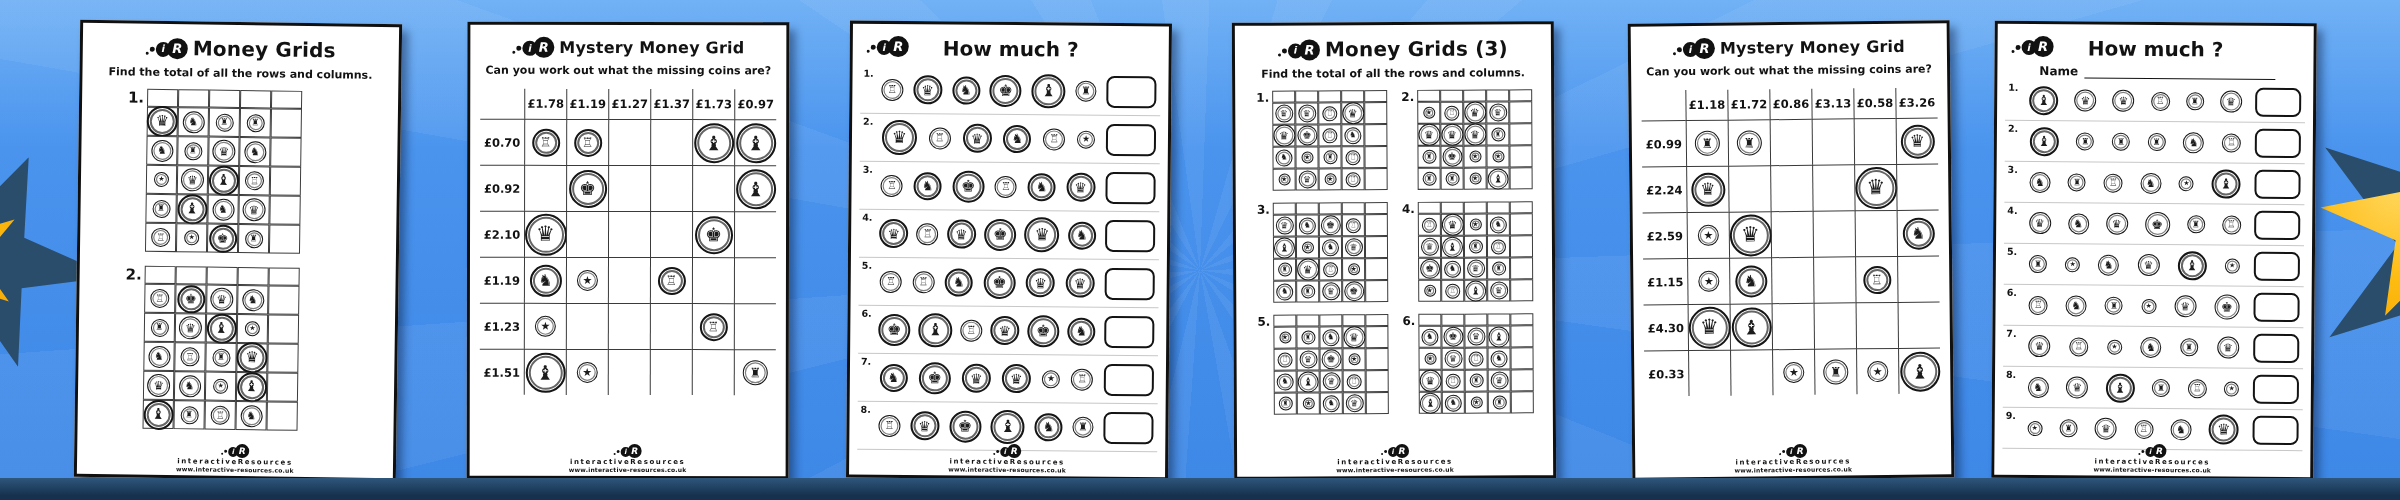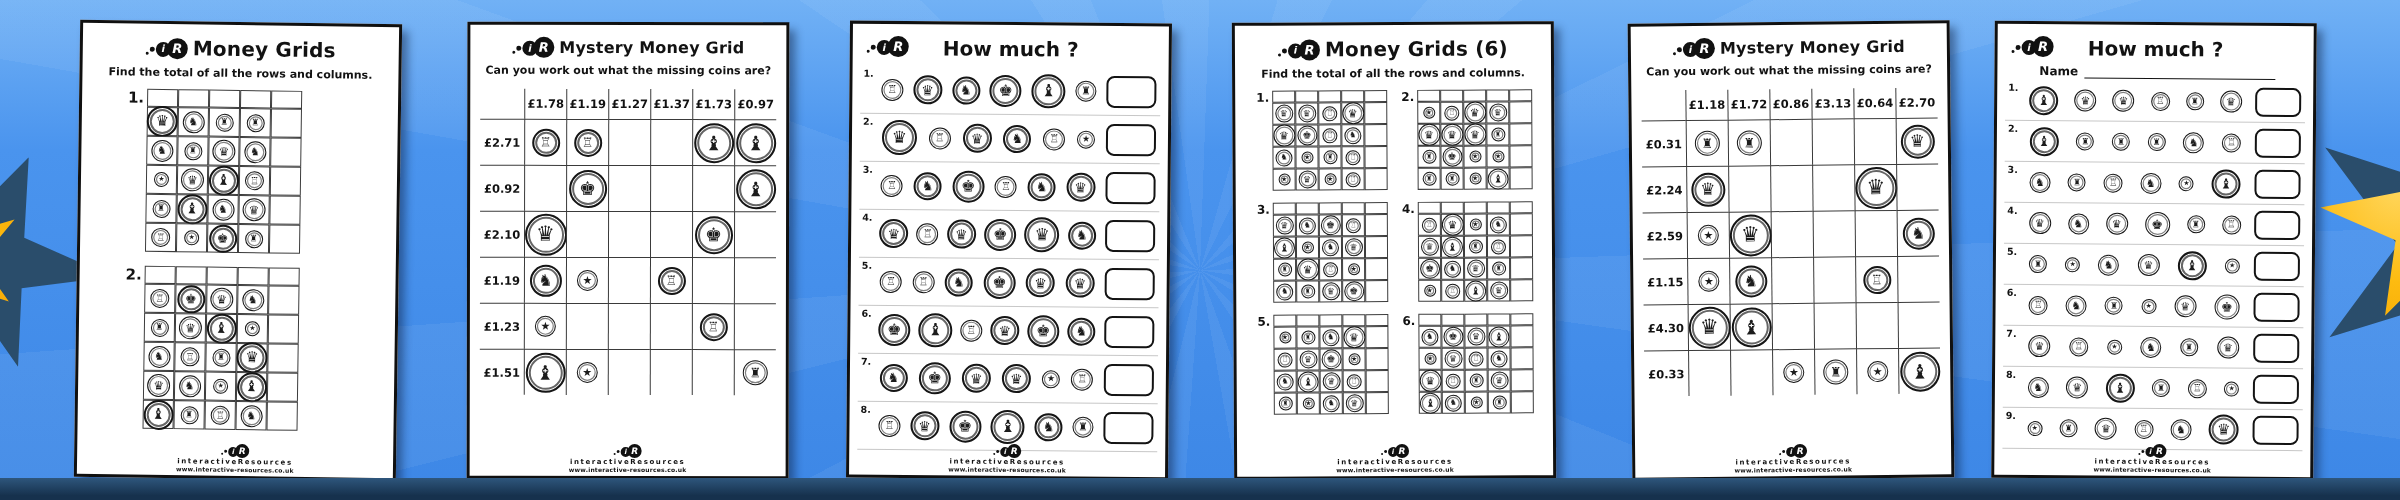--- a/index.html
+++ b/index.html
@@ -283,21 +283,21 @@
       </div>
       <div class="subtitle">Can you work out what the missing coins are?</div>
       <div class="my-table">
         <div class="my-cell col0 row0"></div>
         <div class="my-cell row0">£1.78</div>
         <div class="my-cell row0">£1.19</div>
         <div class="my-cell row0">£1.27</div>
         <div class="my-cell row0">£1.37</div>
         <div class="my-cell row0">£1.73</div>
         <div class="my-cell row0">£0.97</div>
-        <div class="my-cell col0">£2.71</div>
+        <div class="my-cell col0">£0.70</div>
         <div class="my-cell">
           <span class="coin heavy" style="width: 24px; height: 24px; font-size: 13px;">♖</span>
         </div>
         <div class="my-cell">
           <span class="coin heavy" style="width: 24px; height: 24px; font-size: 13px;">♖</span>
         </div>
         <div class="my-cell"></div>
         <div class="my-cell"></div>
         <div class="my-cell">
           <span class="coin heavy" style="width: 36px; height: 36px; font-size: 20px;">♝</span>
@@ -488,21 +488,21 @@
         </span><div class="f1">interactiveResources</div><div class="f2">www.interactive-resources.co.uk</div></div>
     </section>
   <section class="page r3" style="left:1233px">
       <div class="title-row">
         <span class="ir">
           <i class="dot d1"></i>
           <i class="dot d2"></i>
           <b class="ir-i">i</b>
           <b class="ir-r">R</b>
         </span>
-        <span class="title-text">Money Grids (6)</span>
+        <span class="title-text">Money Grids (3)</span>
       </div>
       <div class="subtitle">Find the total of all the rows and columns.</div>
       <div class="grids-6">
         <div class="mg">
           <span class="mg-num">1.</span>
           <div class="mg-table">
             <div class="mg-cell"></div>
             <div class="mg-cell"></div>
             <div class="mg-cell"></div>
             <div class="mg-cell"></div>
@@ -889,23 +889,23 @@
         </span>
         <span class="title-text mid">Mystery Money Grid</span>
       </div>
       <div class="subtitle">Can you work out what the missing coins are?</div>
       <div class="my-table">
         <div class="my-cell col0 row0"></div>
         <div class="my-cell row0">£1.18</div>
         <div class="my-cell row0">£1.72</div>
         <div class="my-cell row0">£0.86</div>
         <div class="my-cell row0">£3.13</div>
-        <div class="my-cell row0">£0.64</div>
-        <div class="my-cell row0">£2.70</div>
-        <div class="my-cell col0">£0.31</div>
+        <div class="my-cell row0">£0.58</div>
+        <div class="my-cell row0">£3.26</div>
+        <div class="my-cell col0">£0.99</div>
         <div class="my-cell">
           <span class="coin" style="width: 23px; height: 23px; font-size: 13px;">♜</span>
         </div>
         <div class="my-cell">
           <span class="coin" style="width: 23px; height: 23px; font-size: 13px;">♜</span>
         </div>
         <div class="my-cell"></div>
         <div class="my-cell"></div>
         <div class="my-cell"></div>
         <div class="my-cell">

